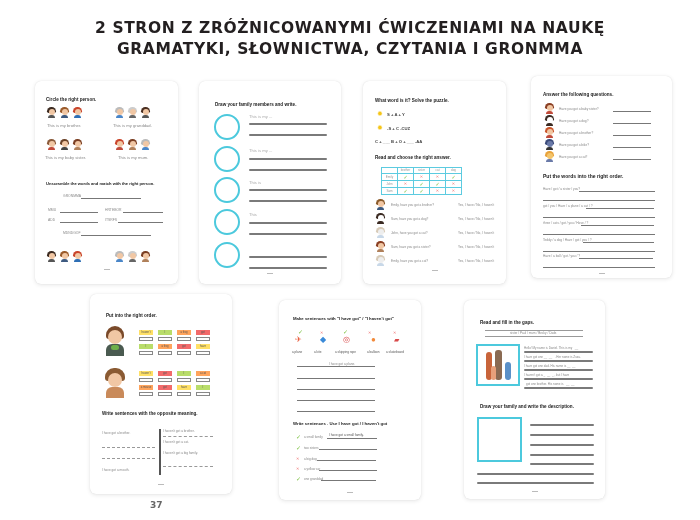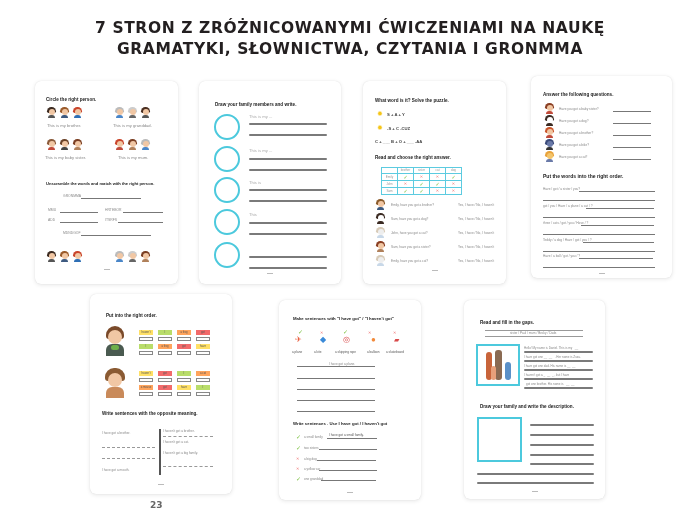--- a/index.html
+++ b/index.html
@@ -45,21 +45,21 @@
   .box { position: absolute; width: 14px; height: 4px; border: 1px solid #888; background: #fff; }
 
   .sq { position: absolute; border: 2px solid #4cc9dd; }
   .mark { position: absolute; font-size: 6px; line-height: 6px; }
   .pagenum { position: absolute; left: 150px; top: 500px; font-size: 9px; font-weight: bold; color: #666; font-family: "DejaVu Sans", sans-serif; }
 </style>
 </head>
 <body>
 
 <div class="headline">
-  <div>7 STRON Z ZRÓŻNICOWANYMI ĆWICZENIAMI NA NAUKĘ</div>
+  <div>2 STRON Z ZRÓŻNICOWANYMI ĆWICZENIAMI NA NAUKĘ</div>
   <div>GRAMATYKI, SŁOWNICTWA, CZYTANIA I GRONMMA</div>
 </div>
 
 <div class="card c1">
   <div class="h" style="left:11px;top:16px">Circle the right person.</div>
 
   <div class="face" style="left:12px;top:26px">
       <div class="hair" style="background:#3b2a20"></div>
       <div class="skin"></div>
       <div class="body" style="background:#555"></div>
@@ -382,21 +382,21 @@
   <div class="dash" style="left:12px;top:164px;width:53px"></div>
   <div class="t" style="left:12px;top:174px;font-size:3.2px">I have got a mouth.</div>
   <div style="position:absolute;left:69px;top:135px;width:1.5px;height:46px;background:#555"></div>
   <div class="t" style="left:73px;top:135px;font-size:3.2px">I haven't got a brother.</div>
   <div class="dash" style="left:73px;top:142px;width:50px"></div>
   <div class="t" style="left:73px;top:146px;font-size:3.2px">I haven't got a cat.</div>
   <div class="t" style="left:73px;top:157px;font-size:3.2px">I haven't got a big family.</div>
   <div class="dash" style="left:73px;top:172px;width:50px"></div>
   <div class="foot" style="top:190px"></div>
 </div>
-<div class="pagenum">23</div>
+<div class="pagenum">37</div>
 
 <div class="card c6">
   <div class="h" style="left:14px;top:16px;font-size:4.3px">Make sentences with "I have got" / "I haven't got"</div>
   <div class="mark" style="left:19px;top:29px;color:#7cc242">✓</div>
   <div class="t" style="left:16px;top:35px;color:#e85a3a;font-size:8px">✈</div>
   <div class="mark" style="left:41px;top:30px;color:#f07a7a;font-size:4px">✕</div>
   <div class="t" style="left:41px;top:35px;color:#3a8ad8;font-size:8px">◆</div>
   <div class="mark" style="left:64px;top:29px;color:#7cc242">✓</div>
   <div class="t" style="left:64px;top:35px;color:#d84a4a;font-size:8px">◎</div>
   <div class="mark" style="left:89px;top:30px;color:#f07a7a;font-size:4px">✕</div>

